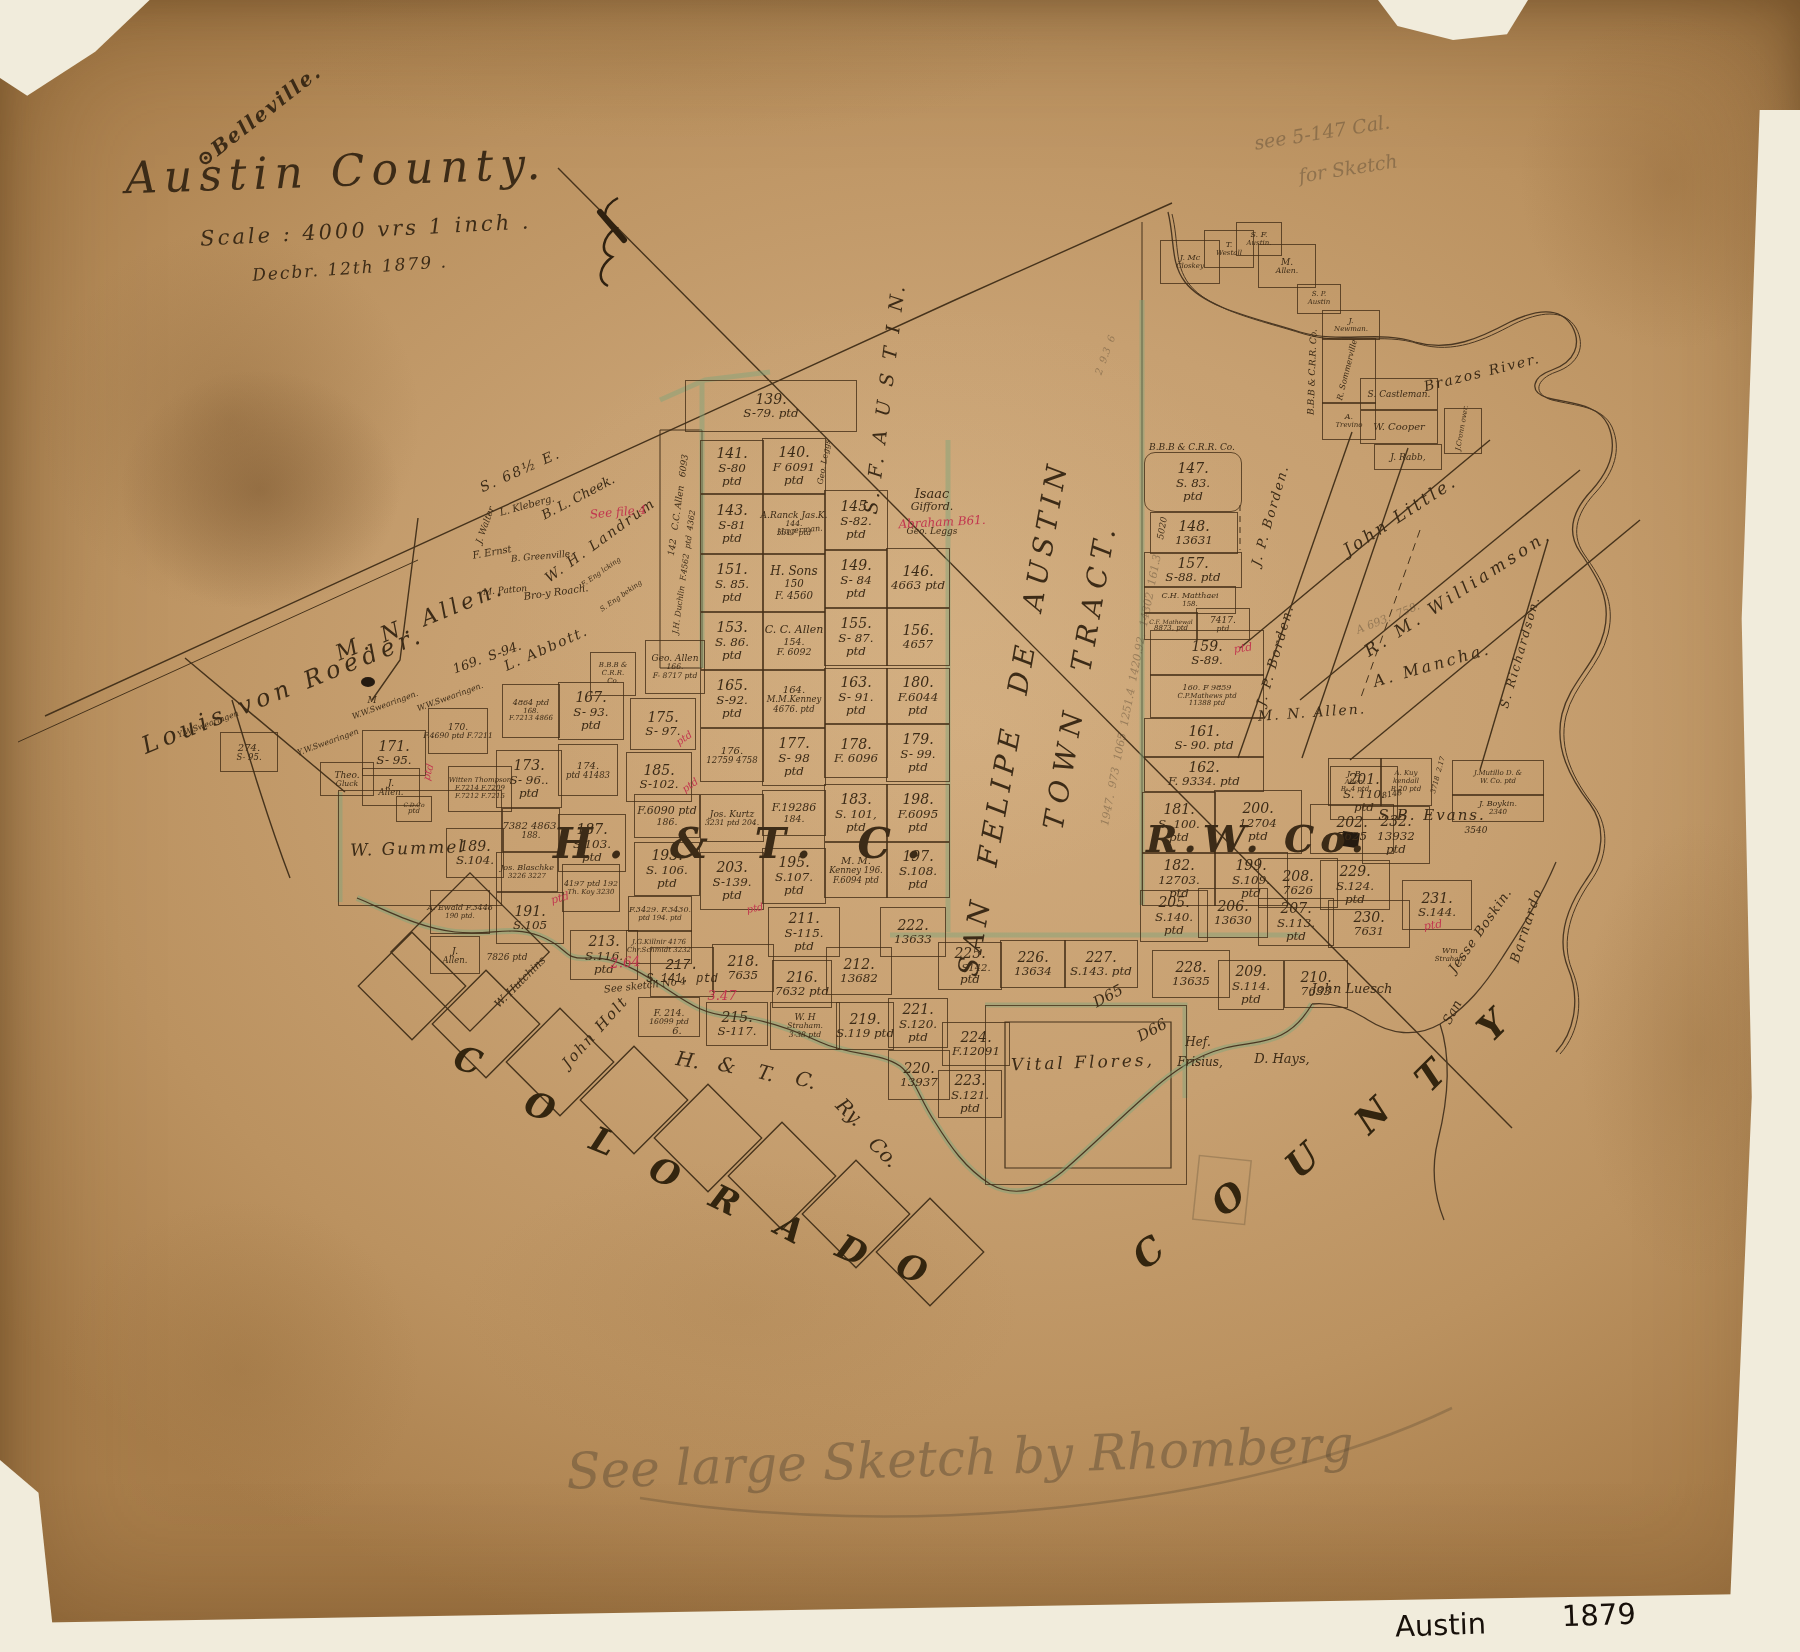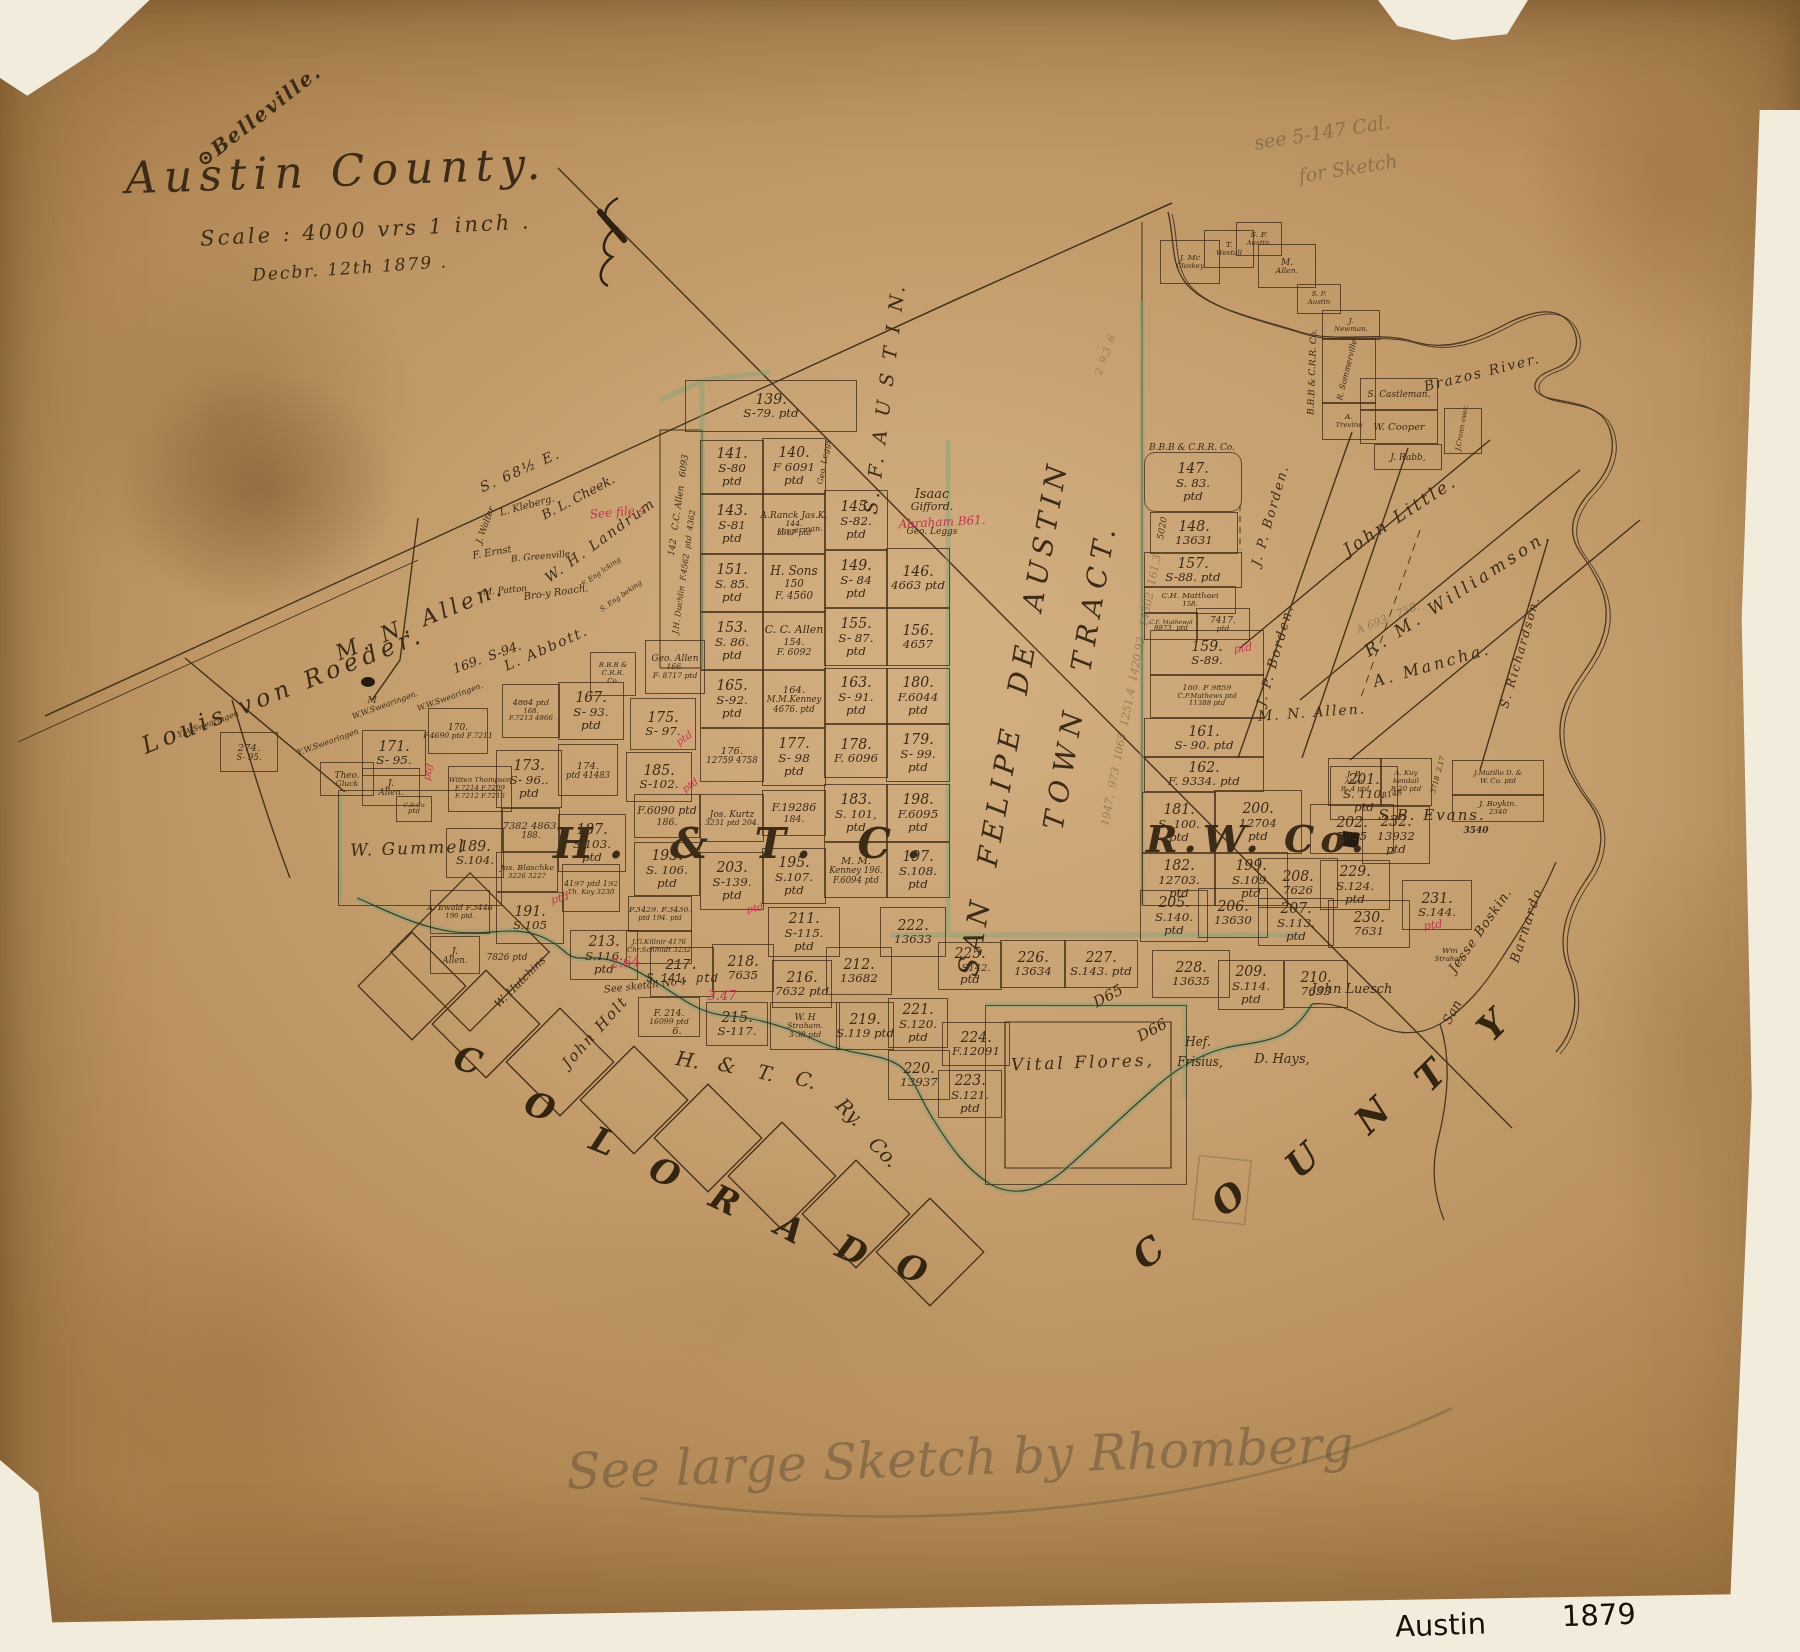--- a/index.html
+++ b/index.html
@@ -678,21 +678,21 @@
       <div class="name" style="left: 1526px; top: 925px; font-size: 13px; letter-spacing: 2px; transform: translate(-50%, -50%) rotate(-72deg);">Barnardo</div>
       <div class="name" style="left: 1198px; top: 1042px; font-size: 12px; transform: translate(-50%, -50%) rotate(0deg);">Hef.</div>
       <div class="name" style="left: 1200px; top: 1062px; font-size: 12px; transform: translate(-50%, -50%) rotate(0deg);">Frisius,</div>
       <div class="name" style="left: 1282px; top: 1058px; font-size: 13px; transform: translate(-50%, -50%) rotate(0deg);">D. Hays,</div>
       <div class="name" style="left: 1083px; top: 1062px; font-size: 17px; letter-spacing: 3px; transform: translate(-50%, -50%) rotate(-2deg);">Vital Flores,</div>
       <div class="name" style="left: 408px; top: 848px; font-size: 17px; letter-spacing: 2px; transform: translate(-50%, -50%) rotate(-2deg);">W. Gummel</div>
       <div class="name" style="left: 1108px; top: 996px; font-size: 15px; transform: translate(-50%, -50%) rotate(-28deg);">D65</div>
       <div class="name" style="left: 1152px; top: 1030px; font-size: 15px; transform: translate(-50%, -50%) rotate(-28deg);">D66</div>
       <div class="name" style="left: 1162px; top: 528px; font-size: 9px; transform: translate(-50%, -50%) rotate(-80deg);">5020</div>
       <div class="name" style="left: 1392px; top: 794px; font-size: 8px; transform: translate(-50%, -50%) rotate(-10deg);">8148</div>
-      <div class="name" style="left: 1476px; top: 830px; font-size: 9px; transform: translate(-50%, -50%) rotate(0deg); font-weight: bold;">3540</div>
+      <div class="name" style="left: 1476px; top: 830px; font-size: 9px; transform: translate(-50%, -50%) rotate(0deg);">3540</div>
       <div class="name" style="left: 1438px; top: 775px; font-size: 7px; transform: translate(-50%, -50%) rotate(-75deg);">3718  2.17</div>
       <div class="name" style="left: 677px; top: 1030px; font-size: 10px; transform: translate(-50%, -50%) rotate(0deg);">6.</div>
       <div class="name" style="left: 645px; top: 985px; font-size: 10px; transform: translate(-50%, -50%) rotate(-6deg);">See sketch No 4</div>
       <div class="name red" style="left: 618px; top: 512px; font-size: 12px; transform: translate(-50%, -50%) rotate(-5deg);">See file 4</div>
       <div class="name red" style="left: 942px; top: 522px; font-size: 12px; transform: translate(-50%, -50%) rotate(-3deg);">Abraham B61.</div>
       <div class="name red" style="left: 625px; top: 962px; font-size: 14px; transform: translate(-50%, -50%) rotate(-5deg);">2.64</div>
       <div class="name red" style="left: 722px; top: 995px; font-size: 13px; transform: translate(-50%, -50%) rotate(0deg);">3.47</div>
       <div class="name red" style="left: 1243px; top: 648px; font-size: 11px; transform: translate(-50%, -50%) rotate(-8deg);">ptd</div>
       <div class="name red" style="left: 428px; top: 772px; font-size: 10px; transform: translate(-50%, -50%) rotate(-75deg);">ptd</div>
       <div class="name red" style="left: 560px; top: 898px; font-size: 11px; transform: translate(-50%, -50%) rotate(-15deg);">ptd</div>

